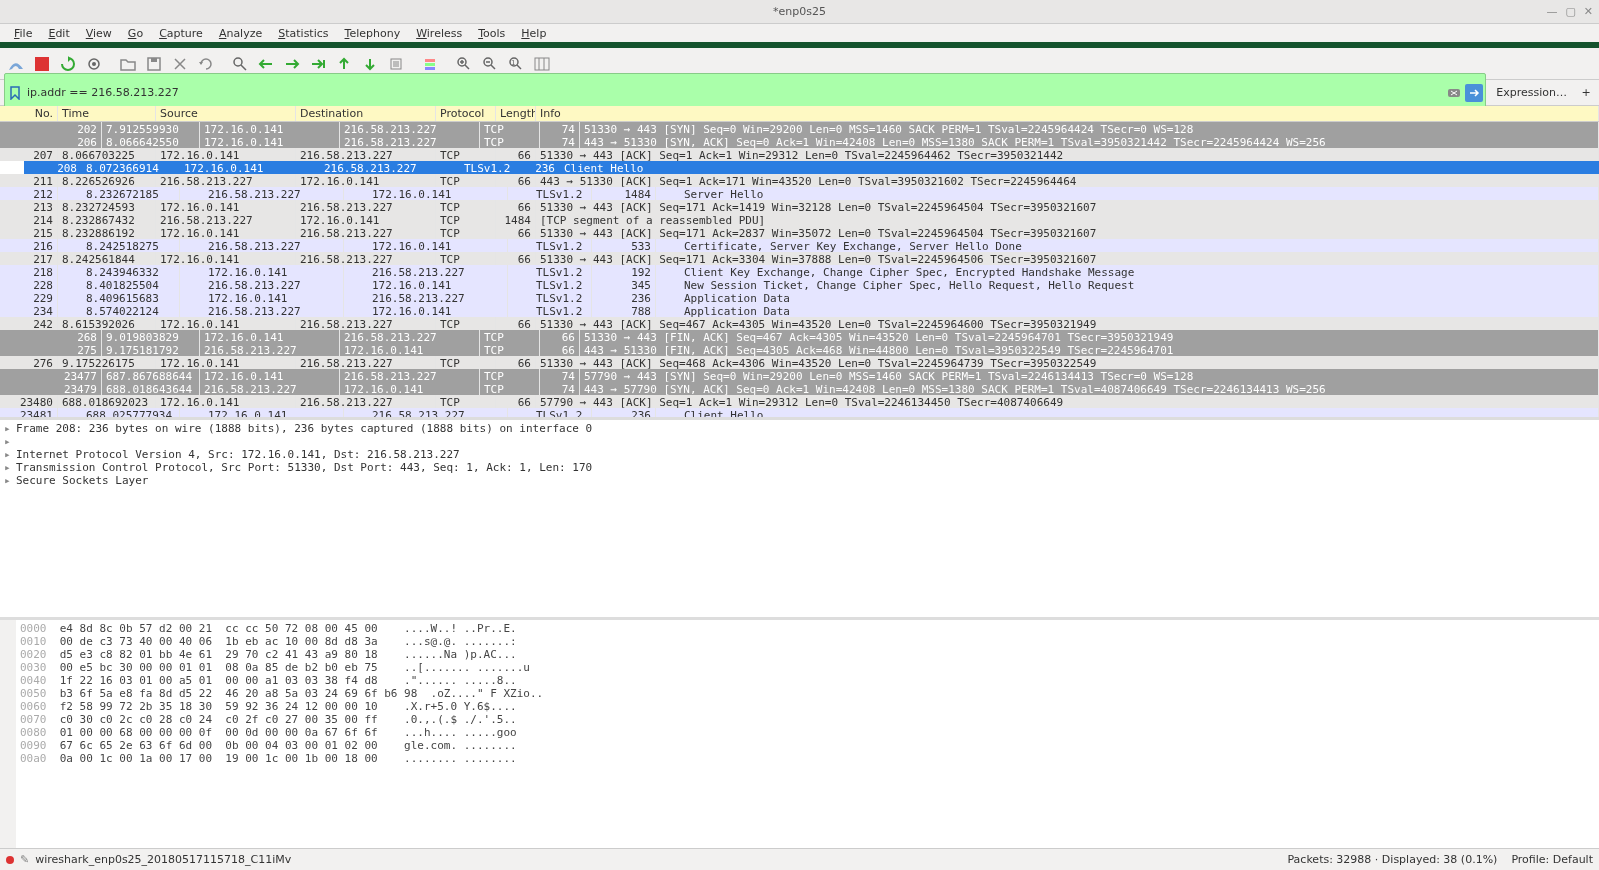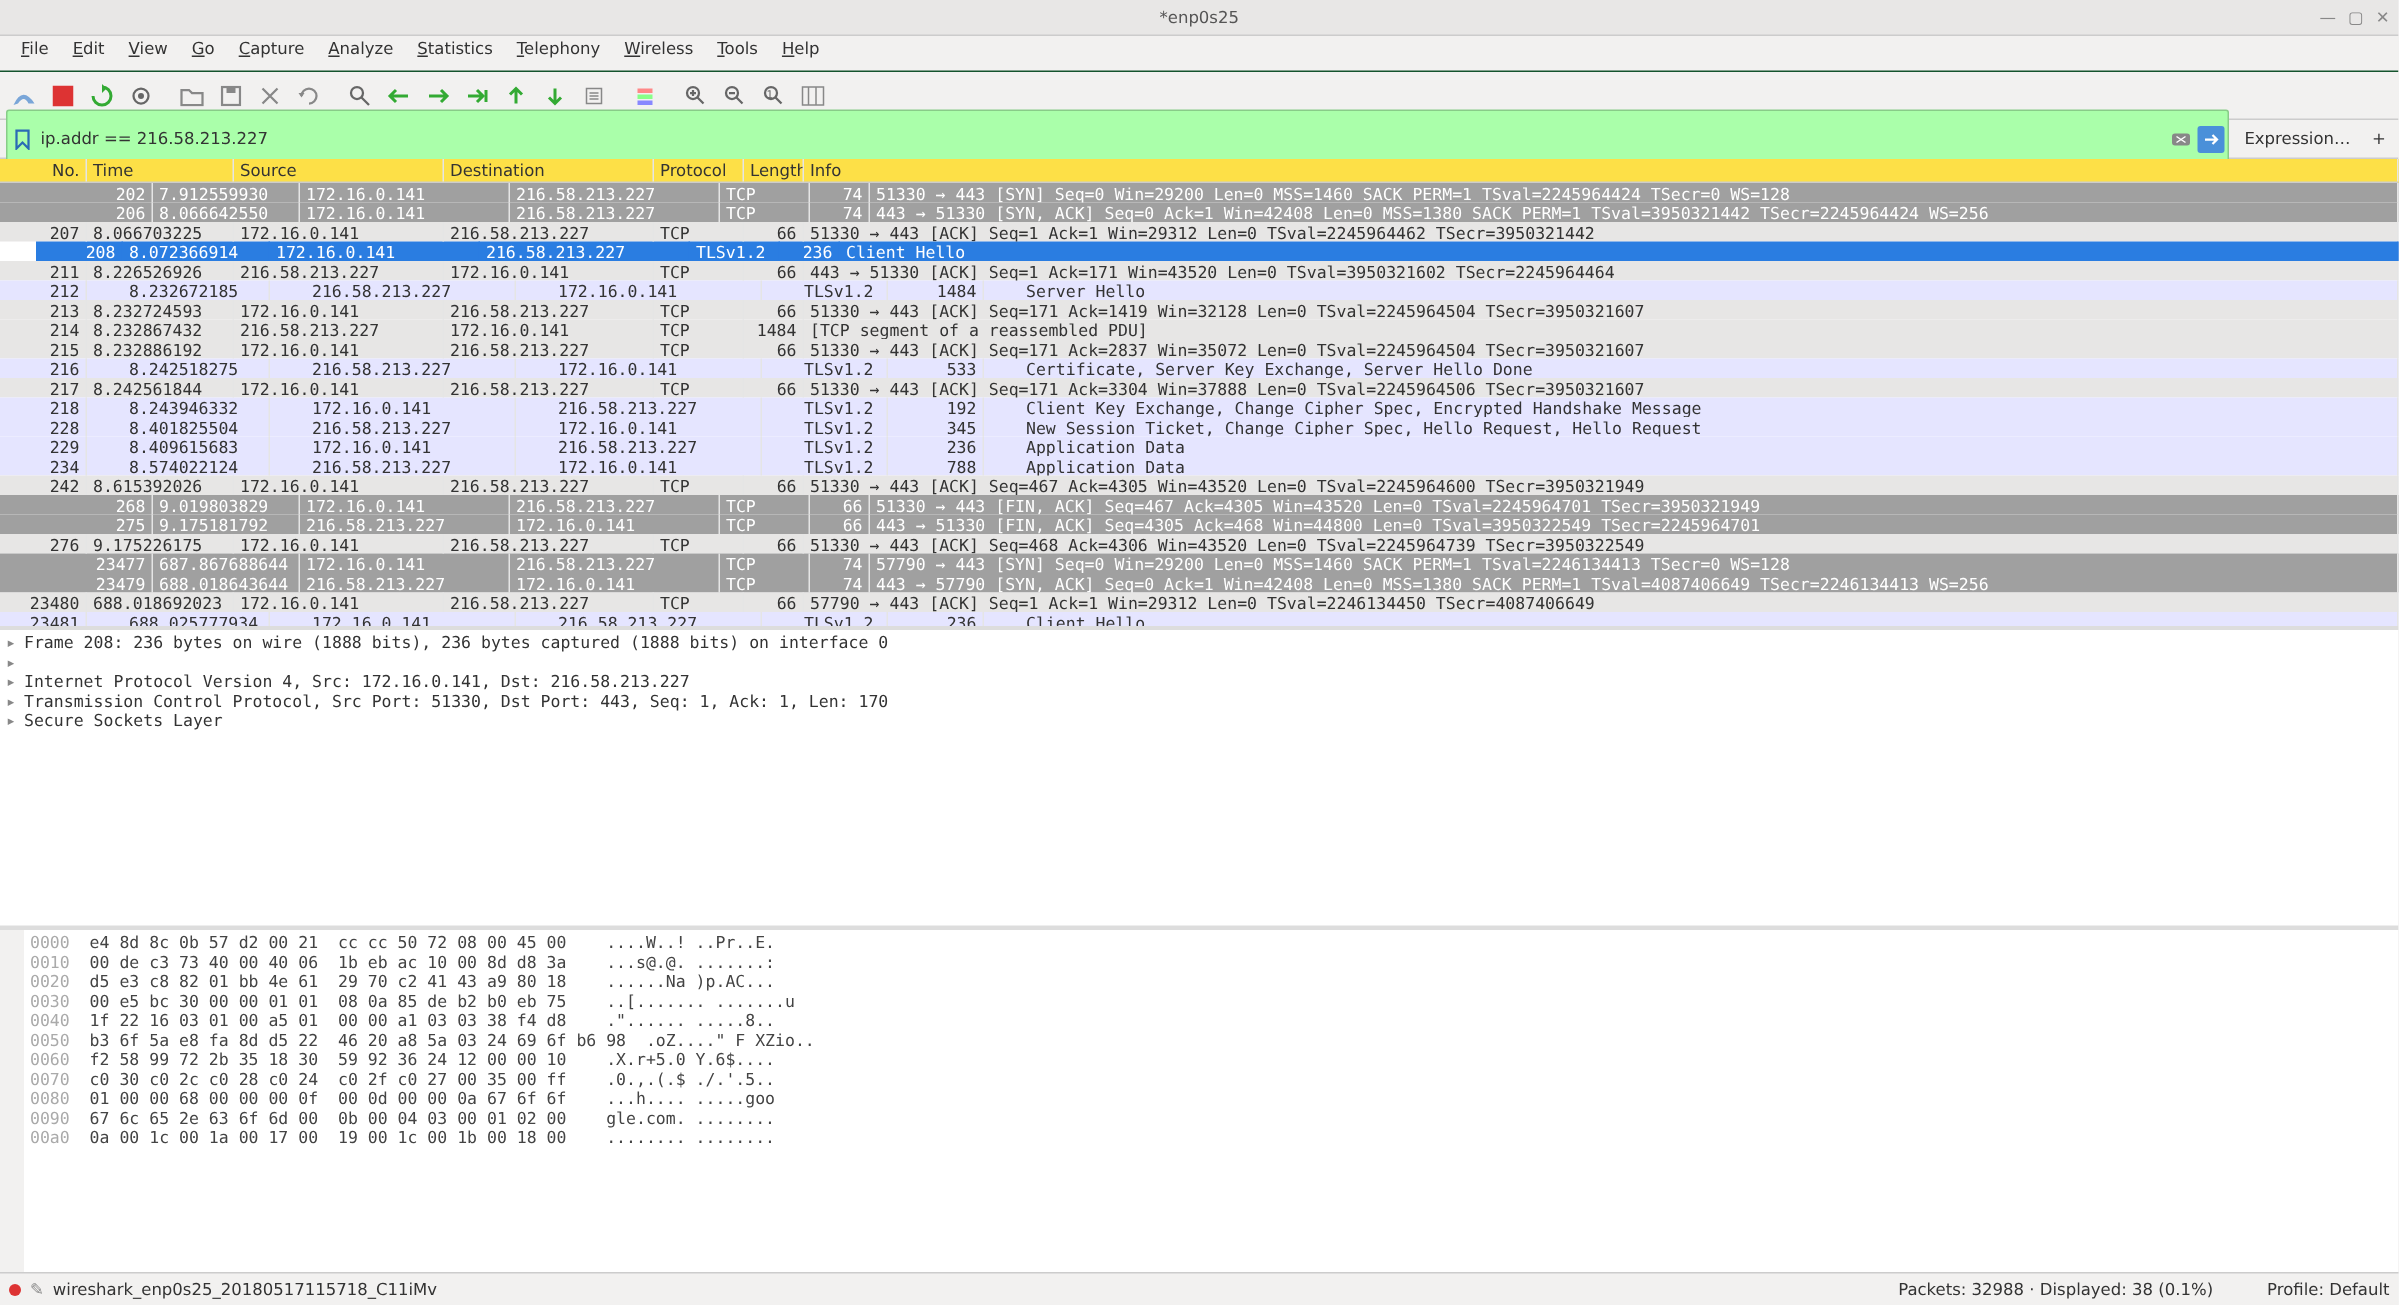--- a/index.html
+++ b/index.html
@@ -1,36 +1,36 @@
 <!DOCTYPE html>
 <html><head>
 <meta charset="utf-8">
 <style>
 * { margin: 0; padding: 0; box-sizing: border-box; }
 body { font-family: "DejaVu Sans", sans-serif; font-size: 11px; background: #f2f1f0; color: #333; overflow: hidden; width: 1599px; height: 870px; }
 .titlebar { height: 24px; background: #e8e7e6; display: flex; align-items: center; justify-content: center; border-bottom: 1px solid #ccc; position: relative; }
 .titlebar-title { font-weight: normal; color: #555; }
 .titlebar-controls { position: absolute; right: 6px; display: flex; gap: 8px; color: #888; }
 .titlebar-controls span { cursor: pointer; }
-.menubar { height: 24px; background: #f2f1f0; display: flex; align-items: flex-start; padding: 0 6px; gap: 0; border-bottom: 1px solid #14532d; }
+.menubar { height: 24px; background: #f2f1f0; display: flex; align-items: flex-end; padding: 0 6px; gap: 0; border-bottom: 6px solid #14532d; }
 .menubar .menu-item { padding: 2px 8px; cursor: pointer; }
 .menubar .menu-item u { text-decoration: underline; }
 .toolbar { height: 32px; background: #f2f1f0; display: flex; align-items: center; padding: 2px 4px; gap: 2px; border-bottom: 1px solid #ccc; }
 .tb-btn { width: 24px; height: 24px; display: flex; align-items: center; justify-content: center; cursor: pointer; border-radius: 2px; }
 .tb-sep { width: 6px; }
 .filter-bar { height: 26px; background: #f2f1f0; display: flex; align-items: center; padding: 2px 4px; gap: 4px; border-bottom: 1px solid #ccc; }
 .filter-input-wrap { flex: 1; display: flex; align-items: center; background: #aaffaa; border: 1px solid #8c8; border-radius: 2px; height: 39px; padding: 0 2px; }
 .filter-bookmark { width: 16px; height: 16px; margin-right: 4px; display:flex; align-items:center; justify-content:center; }
 .filter-input { flex: 1; background: transparent; border: none; outline: none; font-family: inherit; font-size: 11px; color: #333; }
 .filter-clear, .filter-apply { width: 18px; height: 18px; display: flex; align-items: center; justify-content: center; cursor: pointer; }
 .filter-apply { background:#4a90d9; color:#fff; border-radius:2px; margin-left:2px;}
 .expr-link { padding: 0 6px; color: #333; cursor: pointer; }
 .plus-btn { width: 18px; text-align: center; cursor: pointer; }
 .packet-pane { height: 314px; background: #fff; overflow: auto; border-bottom: 3px solid #ddd; position:relative; }
-.packet-header { display: flex; background: #fde047; border-bottom: 1px solid #ccc; font-size: 11px; position: sticky; top:0; }
+.packet-header { display: flex; background: #fef9c3; border-bottom: 1px solid #ccc; font-size: 11px; position: sticky; top:0; }
 .packet-header .col, .packet-row .col { padding: 1px 4px; border-right: 1px solid #e5e5e5; overflow: hidden; white-space: nowrap; }
 .col-no { width: 58px; text-align: right; }
 .col-time { width: 98px; }
 .col-src { width: 140px; }
 .col-dst { width: 140px; }
 .col-proto { width: 60px; }
 .col-len { width: 40px; text-align: right; }
 .col-info { flex: 1; }
 .packet-row { display: flex; font-family: "DejaVu Sans Mono", monospace; font-size: 11px; height: 13px; line-height: 13px; cursor: pointer; }
 .row-tls { background: #e5e5ff; gap: 24px; }
@@ -40,21 +40,21 @@
 .row-selected .col { border-right-color: #2a7de1; }
 .details-pane { height: 200px; background: #fff; overflow: auto; font-family: "DejaVu Sans Mono", monospace; font-size: 11px; padding: 2px 4px; border-bottom: 3px solid #ddd; }
 .details-pane .tree-row { display: flex; align-items: center; height: 13px; cursor: pointer; }
 .tree-arrow { width: 12px; color: #888; }
 .hex-pane { height: 260px; background: #fff; overflow: auto; font-family: "DejaVu Sans Mono", monospace; font-size: 11px; padding: 2px 4px; color: #444; margin-left: 16px; }
 .hex-row { white-space: pre; height: 13px; }
 .hex-offset { color: #aaa; }
 .statusbar { position: absolute; bottom: 0; left:0; right:0; height: 22px; background: #f2f1f0; border-top: 1px solid #ccc; display: flex; align-items: center; padding: 0 6px; font-size: 11px; }
 .status-left { flex: 1; display: flex; align-items: center; gap: 6px; }
 .status-dot { width: 8px; height: 8px; border-radius: 50%; background: #d33; }
-.status-right { display: flex; gap: 36px; }
+.status-right { display: flex; gap: 14px; }
 svg { display: block; }
 </style>
 </head>
 <body>
 
 <div class="titlebar">
   <span class="titlebar-title">*enp0s25</span>
   <div class="titlebar-controls">
     <span>—</span>
     <span>▢</span>

